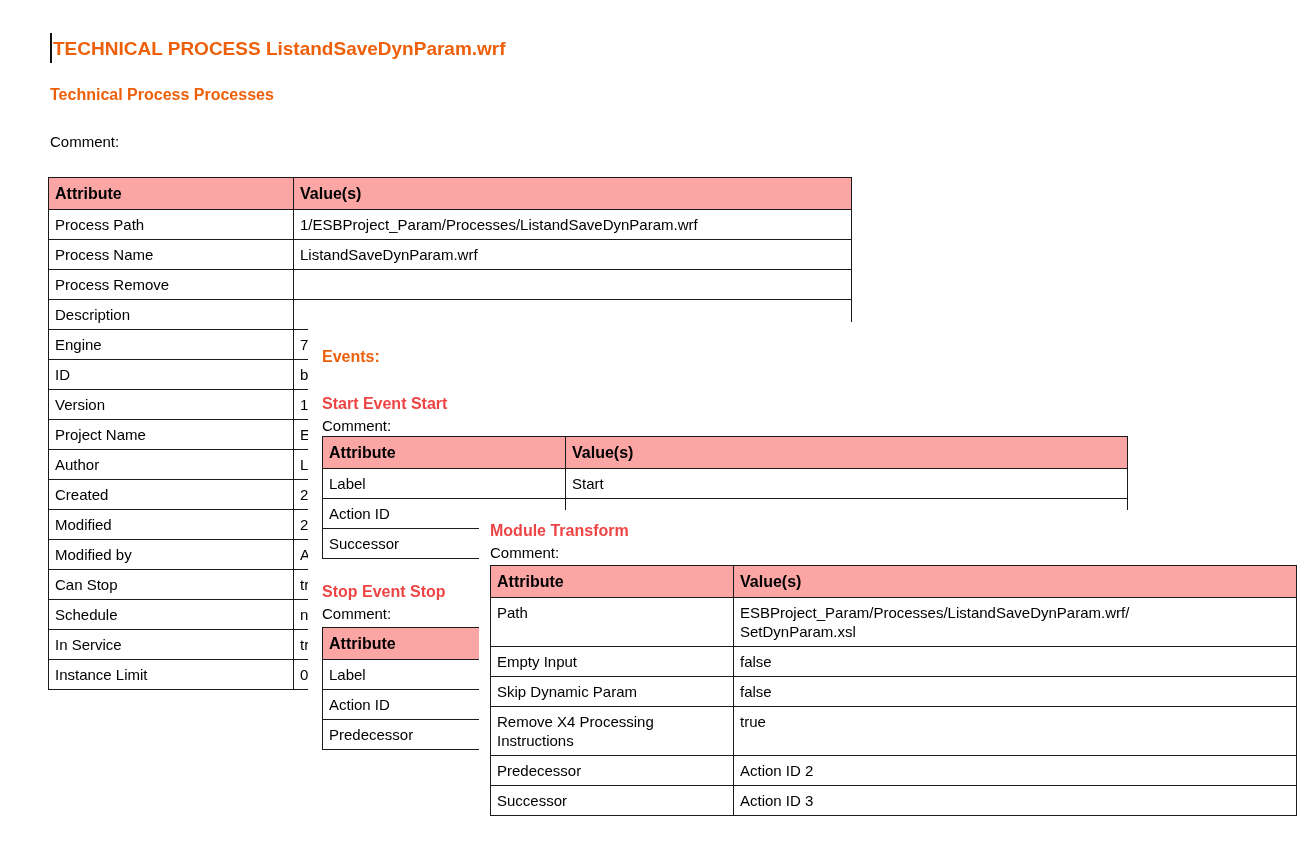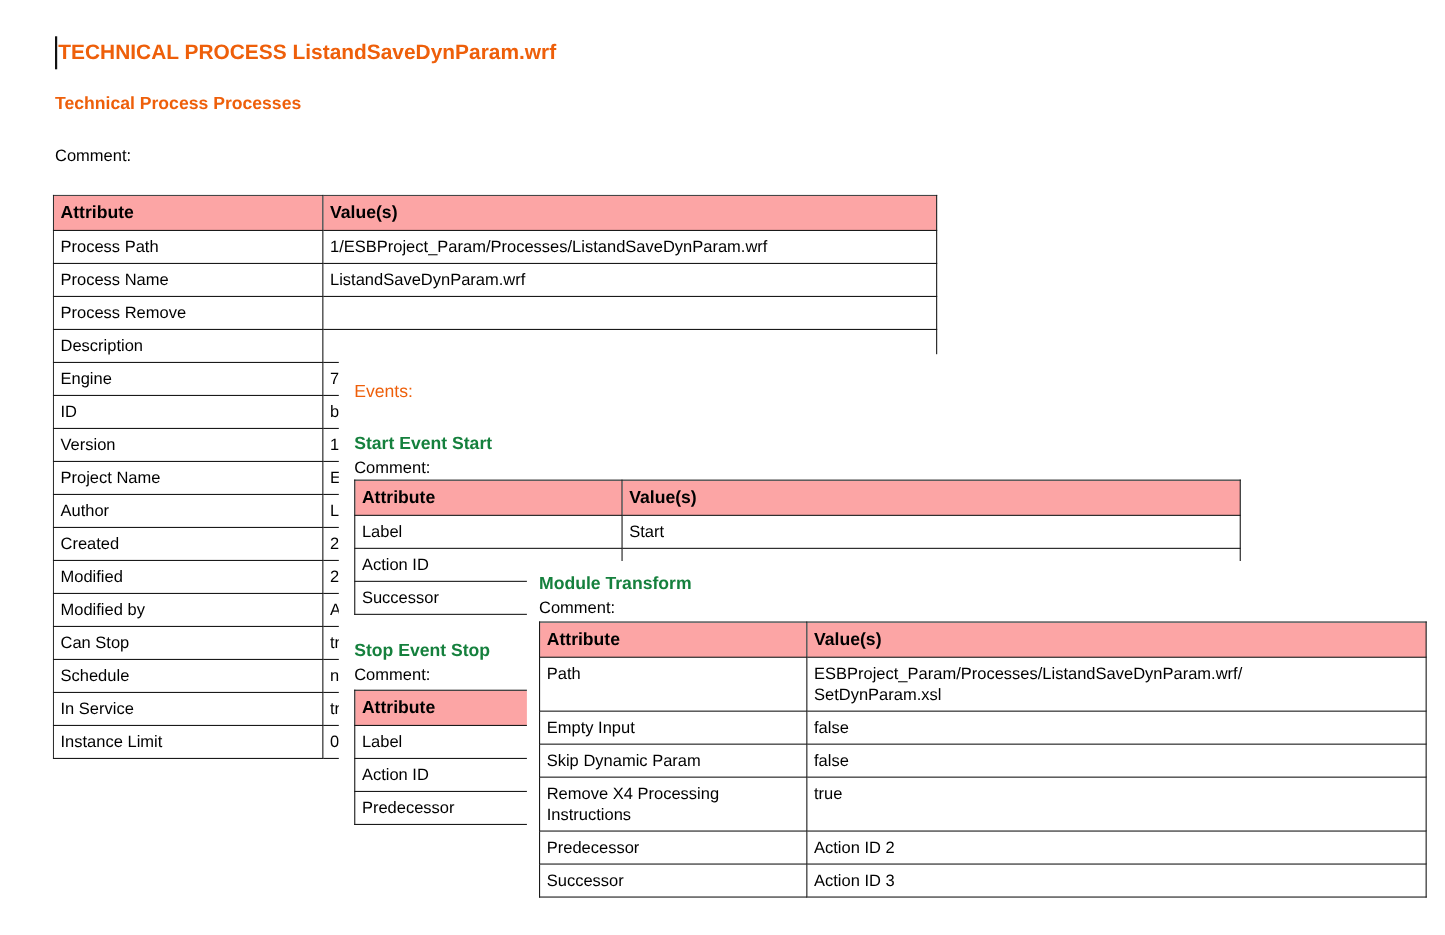--- a/index.html
+++ b/index.html
@@ -37,22 +37,22 @@
   table.attr-table td{
     font-size:15px;line-height:19px;padding:5px 6px;
     white-space:pre-line;word-wrap:break-word;
   }
   .main-wrap{position:absolute;left:48px;top:177px;width:806px;height:545px;overflow:hidden;}
   .main-wrap table{width:804px;}
   .main-wrap th:first-child, .main-wrap td:first-child{width:232px;}
 
   
   .events-panel{left:308px;top:322px;width:820px;height:460px;z-index:2;padding-left:14px;box-sizing:border-box;}
-  .panel-h-orange{margin:25px 0 0 0;font-size:16px;line-height:20px;font-weight:normal;color:#ee5f0a;white-space:nowrap;}
-  .panel-h-blue{margin:27px 0 0 0;font-size:16px;line-height:20px;font-weight:bold;color:#15803d;white-space:nowrap;}
+  .panel-h-orange{margin:25px 0 0 0;font-size:16px;line-height:20px;font-weight:bold;color:#ee5f0a;white-space:nowrap;}
+  .panel-h-blue{margin:27px 0 0 0;font-size:16px;line-height:20px;font-weight:bold;color:#ef4444;white-space:nowrap;}
   .panel-comment{margin:2px 0 0 0;font-size:15px;line-height:19px;}
   .events-panel table{width:806px;margin-top:1px;}
   .events-panel th:first-child, .events-panel td:first-child{width:230px;}
   .stop-h{margin-top:23px;}
   .stop-table{margin-top:4px !important;}
 
   
   .module-panel{left:479px;top:510px;width:825px;height:330px;z-index:3;padding-left:11px;box-sizing:border-box;}
   .module-panel .panel-h-blue{margin-top:11px;}
   .module-panel table{width:807px;margin-top:3px;}

